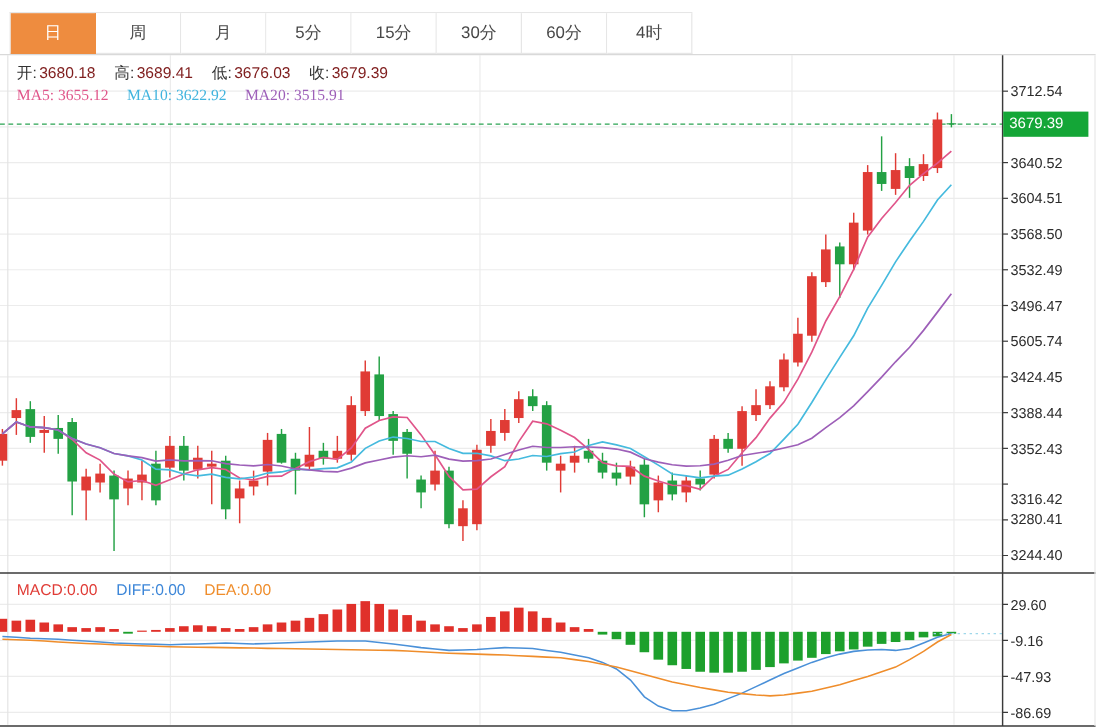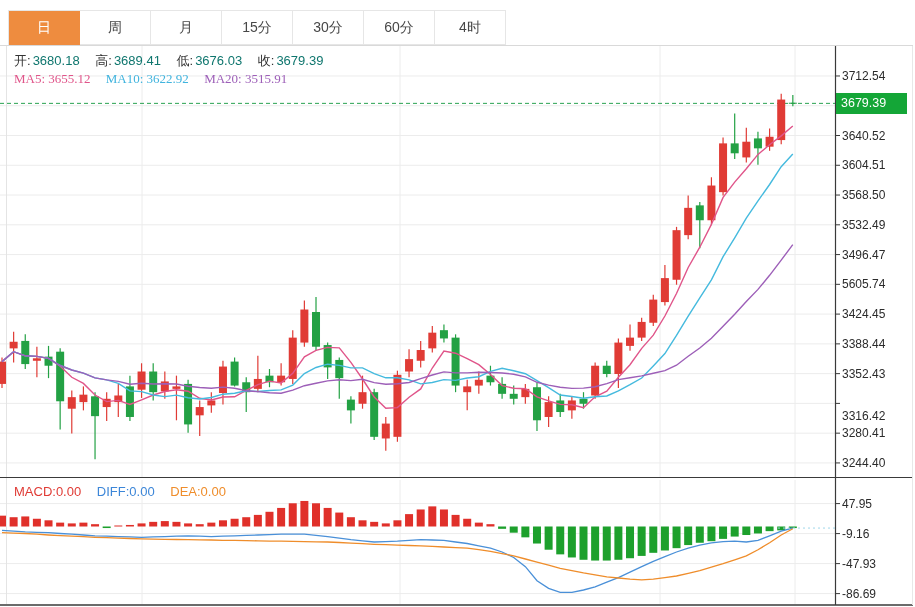--- a/index.html
+++ b/index.html
@@ -8,37 +8,38 @@
   svg{position:absolute;left:0;top:0;}
   .tabbar{position:absolute;top:10px;left:8px;display:flex;border-top:1px solid #e6e6e6;
           border-left:1px solid #e6e6e6;background:#fff;z-index:3;}
   .tab{width:70px;height:33px;line-height:33px;text-align:center;font-size:14px;color:#474747;
        background:#fff;border-right:1px solid #e6e6e6;border-bottom:1px solid #e6e6e6;cursor:pointer;}
   .tab.active{background:#ee8c3f;color:#fff;border-color:#ee8c3f;}
   .legend{position:absolute;left:14px;font-size:13px;white-space:nowrap;z-index:2;}
   .legend span{margin-right:12px;}
   .legend .lbl{color:#333;margin-right:2px;}
   .ohlc{top:52px;}
-  .ohlc .val{color:#0f766e;}
+  .ohlc .val{color:#7f1d1d;}
   .ma{top:71px;font-family:Liberation Serif, serif;}
   .ma5{color:#e0558a;} .ma10{color:#41b4de;} .ma20{color:#9d5fb8;}
   .macdleg{top:484px;}
   .macd-m{color:#e03b35;} .macd-d{color:#3c86d8;} .macd-e{color:#ef8d2b;}
   .ytick{position:absolute;left:842px;font-size:12px;color:#2b2b2b;transform:translateY(-50%);z-index:2;}
   .price-tag{position:absolute;left:836px;top:93px;width:66px;height:21px;background:#14a637;color:#fff;
              font-size:12.5px;line-height:21px;padding-left:5px;z-index:4;}
 </style>
 </head>
 <body>
 
 <div class="app">
   <div class="tabbar" id="tabs">
       <div class="tab active">日</div>
       <div class="tab">周</div>
       <div class="tab">月</div>
+      <div class="tab">5分</div>
       <div class="tab">15分</div>
       <div class="tab">30分</div>
       <div class="tab">60分</div>
       <div class="tab">4时</div>
     </div>
 
   <svg id="chart-svg" width="915" height="607">
       <line x1="0" y1="75.97251600000018" x2="835" y2="75.97251600000018" stroke="#ececec" stroke-width="1"></line>
       <line x1="0" y1="105.73838200000037" x2="835" y2="105.73838200000037" stroke="#ececec" stroke-width="1"></line>
       <line x1="0" y1="135.50424800000016" x2="835" y2="135.50424800000016" stroke="#ececec" stroke-width="1"></line>
@@ -332,19 +333,19 @@
       <div class="ytick" style="top: 254.576px;">3496.47</div>
       <div class="ytick" style="top: 284.342px;">5605.74</div>
       <div class="ytick" style="top: 314.108px;">3424.45</div>
       <div class="ytick" style="top: 343.874px;">3388.44</div>
       <div class="ytick" style="top: 373.639px;">3352.43</div>
       <div class="ytick" style="top: 416px;">3316.42</div>
       <div class="ytick" style="top: 433.171px;">3280.41</div>
       <div class="ytick" style="top: 462.937px;">3244.40</div>
     </div>
   <div id="macdaxis">
-      <div class="ytick" style="top: 503.59px;">47.95</div>
+      <div class="ytick" style="top: 503.59px;">29.60</div>
       <div class="ytick" style="top: 533.59px;">-9.16</div>
       <div class="ytick" style="top: 563.598px;">-47.93</div>
       <div class="ytick" style="top: 593.598px;">-86.69</div>
     </div>
   <div class="price-tag">3679.39</div>
 </div>
 
 </body></html>

